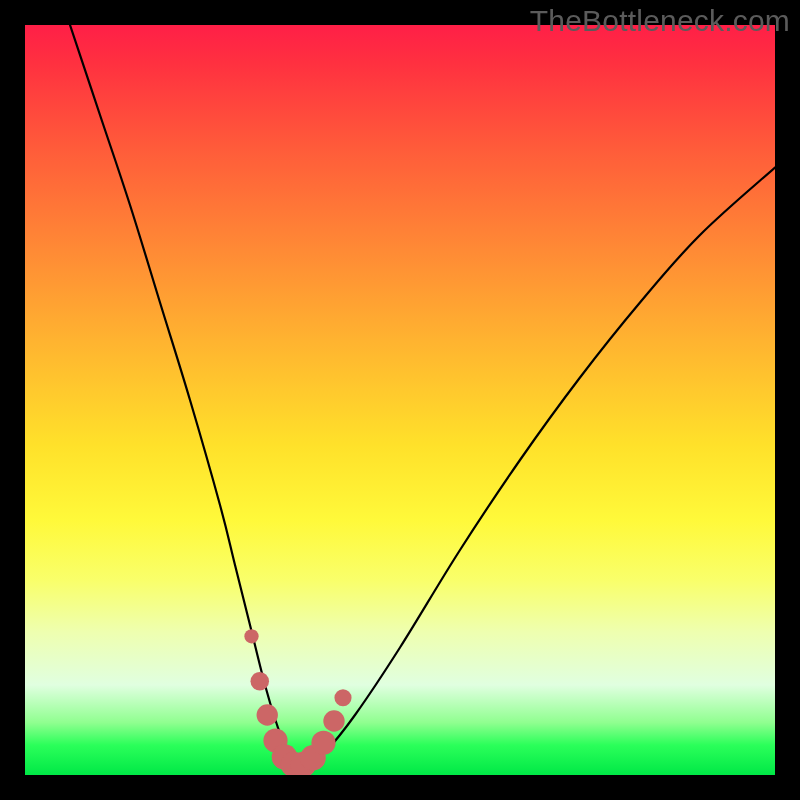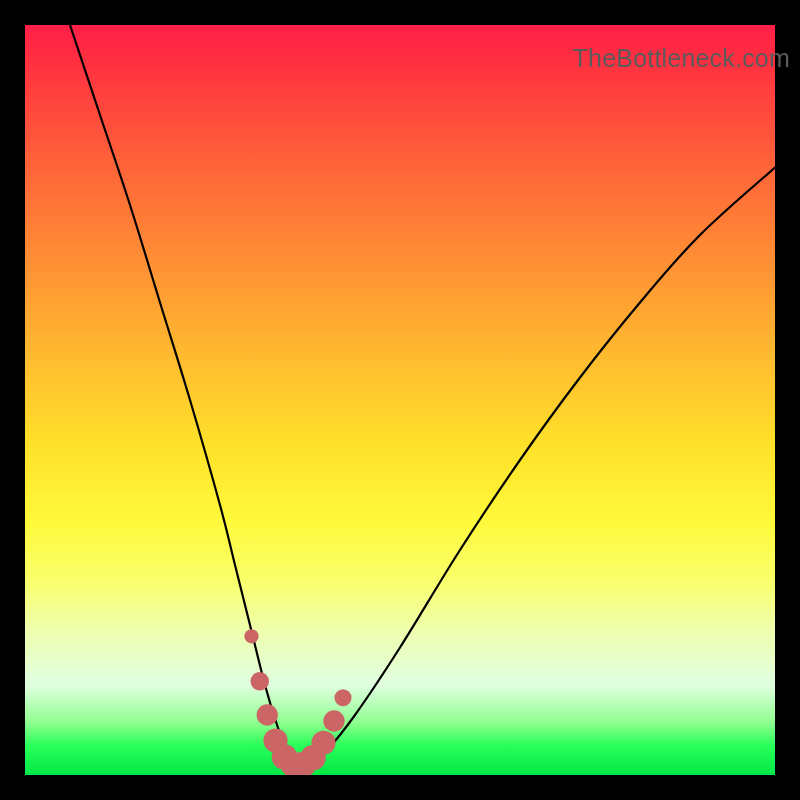--- a/index.html
+++ b/index.html
@@ -32,25 +32,24 @@
       #2bff5a 96%,
       #00e846 100%
     );
     overflow: hidden;
   }
   .watermark {
     position: absolute;
     top: 4px;
     right: 10px;
     color: #5b5b5b;
-    font-size: 25px;
+    font-size: 30px;
     font-weight: 500;
     z-index: 5;
     letter-spacing: 0.2px;
-    margin-top: 40px;
   }
   svg.curve {
     position: absolute;
     left: 0;
     top: 0;
     width: 750px;
     height: 750px;
   }
 </style>
 </head>

